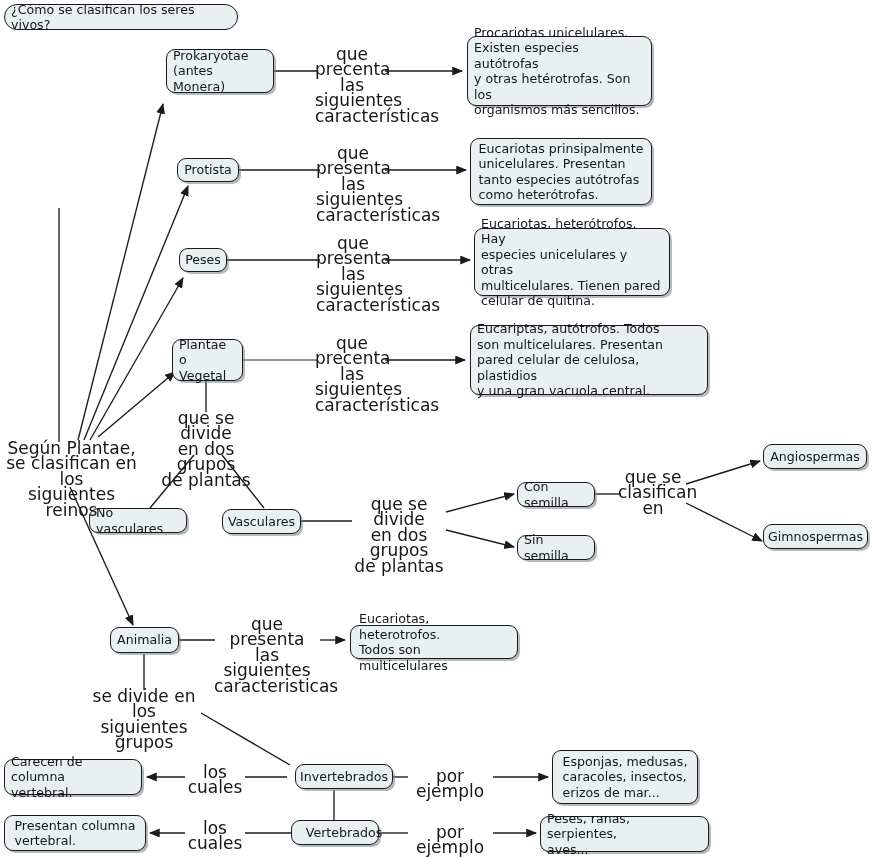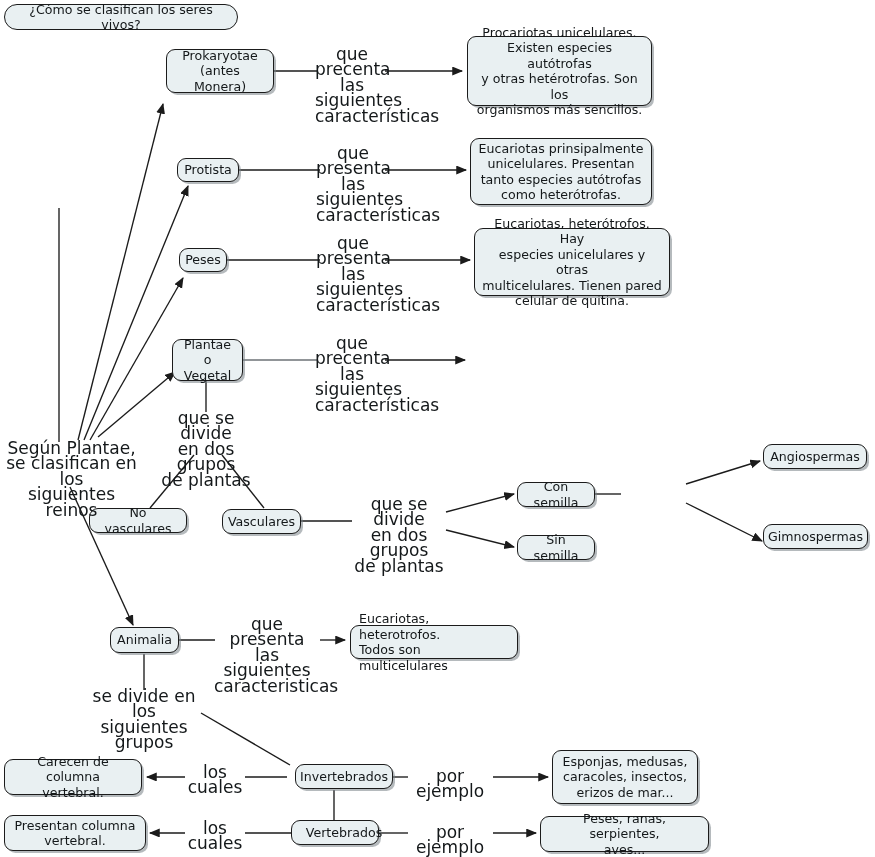--- a/index.html
+++ b/index.html
@@ -25,21 +25,20 @@
   }
   .node {
     position: absolute;
     box-sizing: border-box;
     background: #e9f0f2;
     border: 1.3px solid #1b1b1b;
     border-radius: 9px;
     color: #14181a;
     font-size: 12.6px;
     line-height: 15.5px;
-    text-align: center;
     display: flex;
     align-items: center;
     justify-content: center;
     padding: 2px 6px;
     box-shadow: 2.5px 2.5px 0 -0.5px rgba(120,130,135,0.55);
     white-space: pre-line;
   }
   .node.plain {
     box-shadow: none;
   }
@@ -144,20 +143,24 @@
   <div class="node" style="left:470px; top:138px; width:182px; height:67px;">Eucariotas prinsipalmente
 unicelulares. Presentan
 tanto especies autótrofas
 como heterótrofas.</div>
 
   <div class="node" style="left:474px; top:228px; width:196px; height:68px;">Eucariotas, heterótrofos. Hay
 especies unicelulares y otras
 multicelulares. Tienen pared
 celular de quitina.</div>
 
+  <div class="node" style="left:470px; top:325px; width:238px; height:70px;">Eucariptas, autótrofos. Todos
+son multicelulares. Presentan
+pared celular de celulosa, plastidios
+y una gran vacuola central.</div>
 
   <div class="node" style="left:350px; top:625px; width:168px; height:34px; text-align:left; justify-content:flex-start; padding-left:8px;">Eucariotas, heterotrofos.
 Todos son multicelulares</div>
 
   <div class="node" style="left:89px; top:508px; width:98px; height:25px;">No vasculares</div>
 
   <div class="node" style="left:222px; top:509px; width:79px; height:25px;">Vasculares</div>
 
   <div class="node" style="left:517px; top:482px; width:78px; height:25px;">Con semilla</div>
 
@@ -205,20 +208,23 @@
 características</div>
 
   <div class="linklabel" style="left:157px; top:411px; width:98px;">que se divide
 en dos grupos
 de plantas</div>
 
   <div class="linklabel" style="left:350px; top:497px; width:98px;">que se divide
 en dos grupos
 de plantas</div>
 
+  <div class="linklabel" style="left:618px; top:470px; width:70px;">que se
+clasifican
+en</div>
 
   <div class="linklabel" style="left:214px; top:617px; width:106px;">que presenta
 las siguientes
 caracteristicas</div>
 
   <div class="linklabel" style="left:86px; top:689px; width:116px;">se divide en los
 siguientes grupos</div>
 
   <div class="linklabel" style="left:186px; top:765px; width:58px;">los
 cuales</div>

